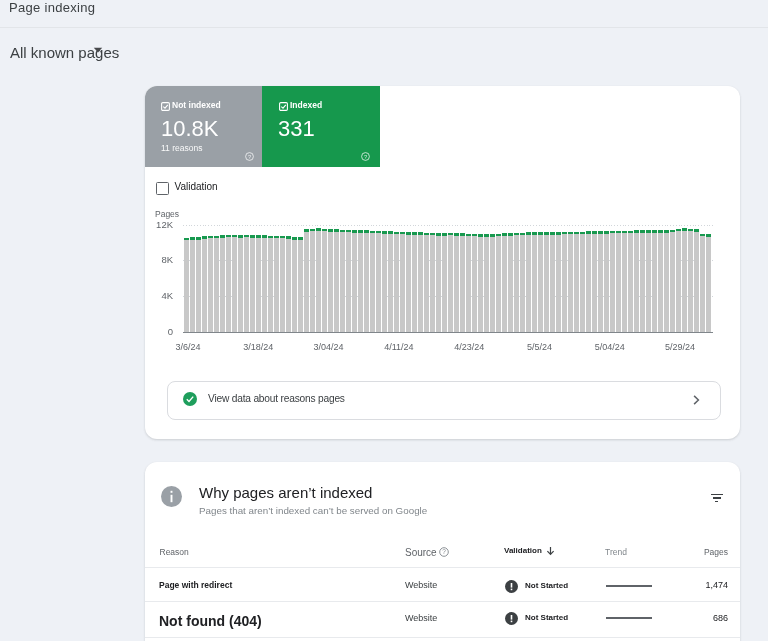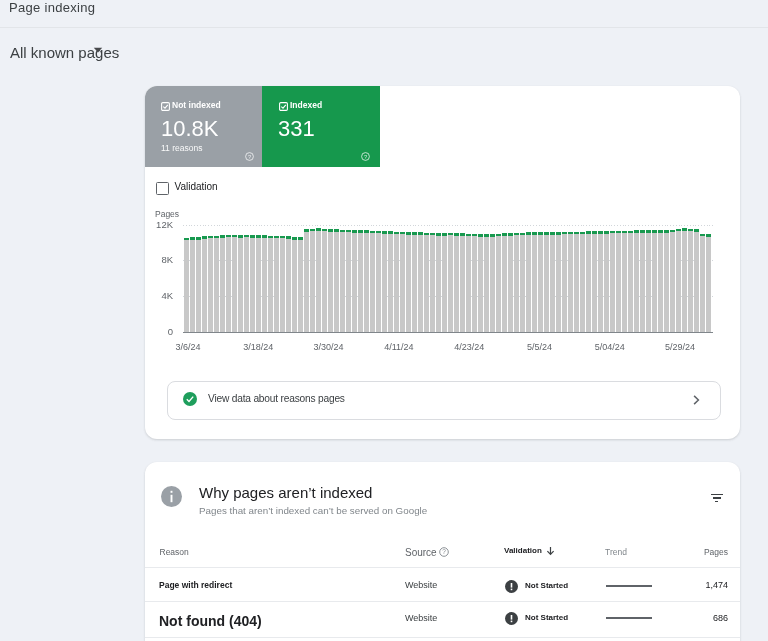--- a/index.html
+++ b/index.html
@@ -331,21 +331,21 @@
   </div>
 <div style="left:700.00px;top:233.55px;width:5.40px;height:98.45px" class="bar">
     <div class="cap"></div>
   </div>
 <div style="left:706.00px;top:234.00px;width:5.40px;height:98.00px" class="bar">
     <div class="cap"></div>
   </div>
 <div class="abs" style="left:183px;top:332.0px;width:530px;height:1px;background:#80868b;"></div>
 <div class="xlab" style="left:153.0px">3/6/24</div>
 <div class="xlab" style="left:223.3px">3/18/24</div>
-<div class="xlab" style="left:293.6px">3/30/24</div>
+<div class="xlab" style="left:293.6px">3/04/24</div>
 <div class="xlab" style="left:363.9px">4/11/24</div>
 <div class="xlab" style="left:434.2px">4/23/24</div>
 <div class="xlab" style="left:504.5px">5/5/24</div>
 <div class="xlab" style="left:574.8px">5/04/24</div>
 <div class="xlab" style="left:645.1px">5/29/24</div>
 
 <div class="abs" style="left:167px;top:381px;width:554px;height:38.5px;border:1px solid #dadce0;border-radius:8px;"></div>
 <svg class="abs" style="left:182.5px;top:392px" width="14" height="14" viewBox="0 0 14 14">
     <circle cx="7" cy="7" r="7" fill="#1e9e5c"></circle>
     <path d="M3.8 7.2 L6 9.4 L10.2 4.6" fill="none" stroke="#fff" stroke-width="1.4"></path>

